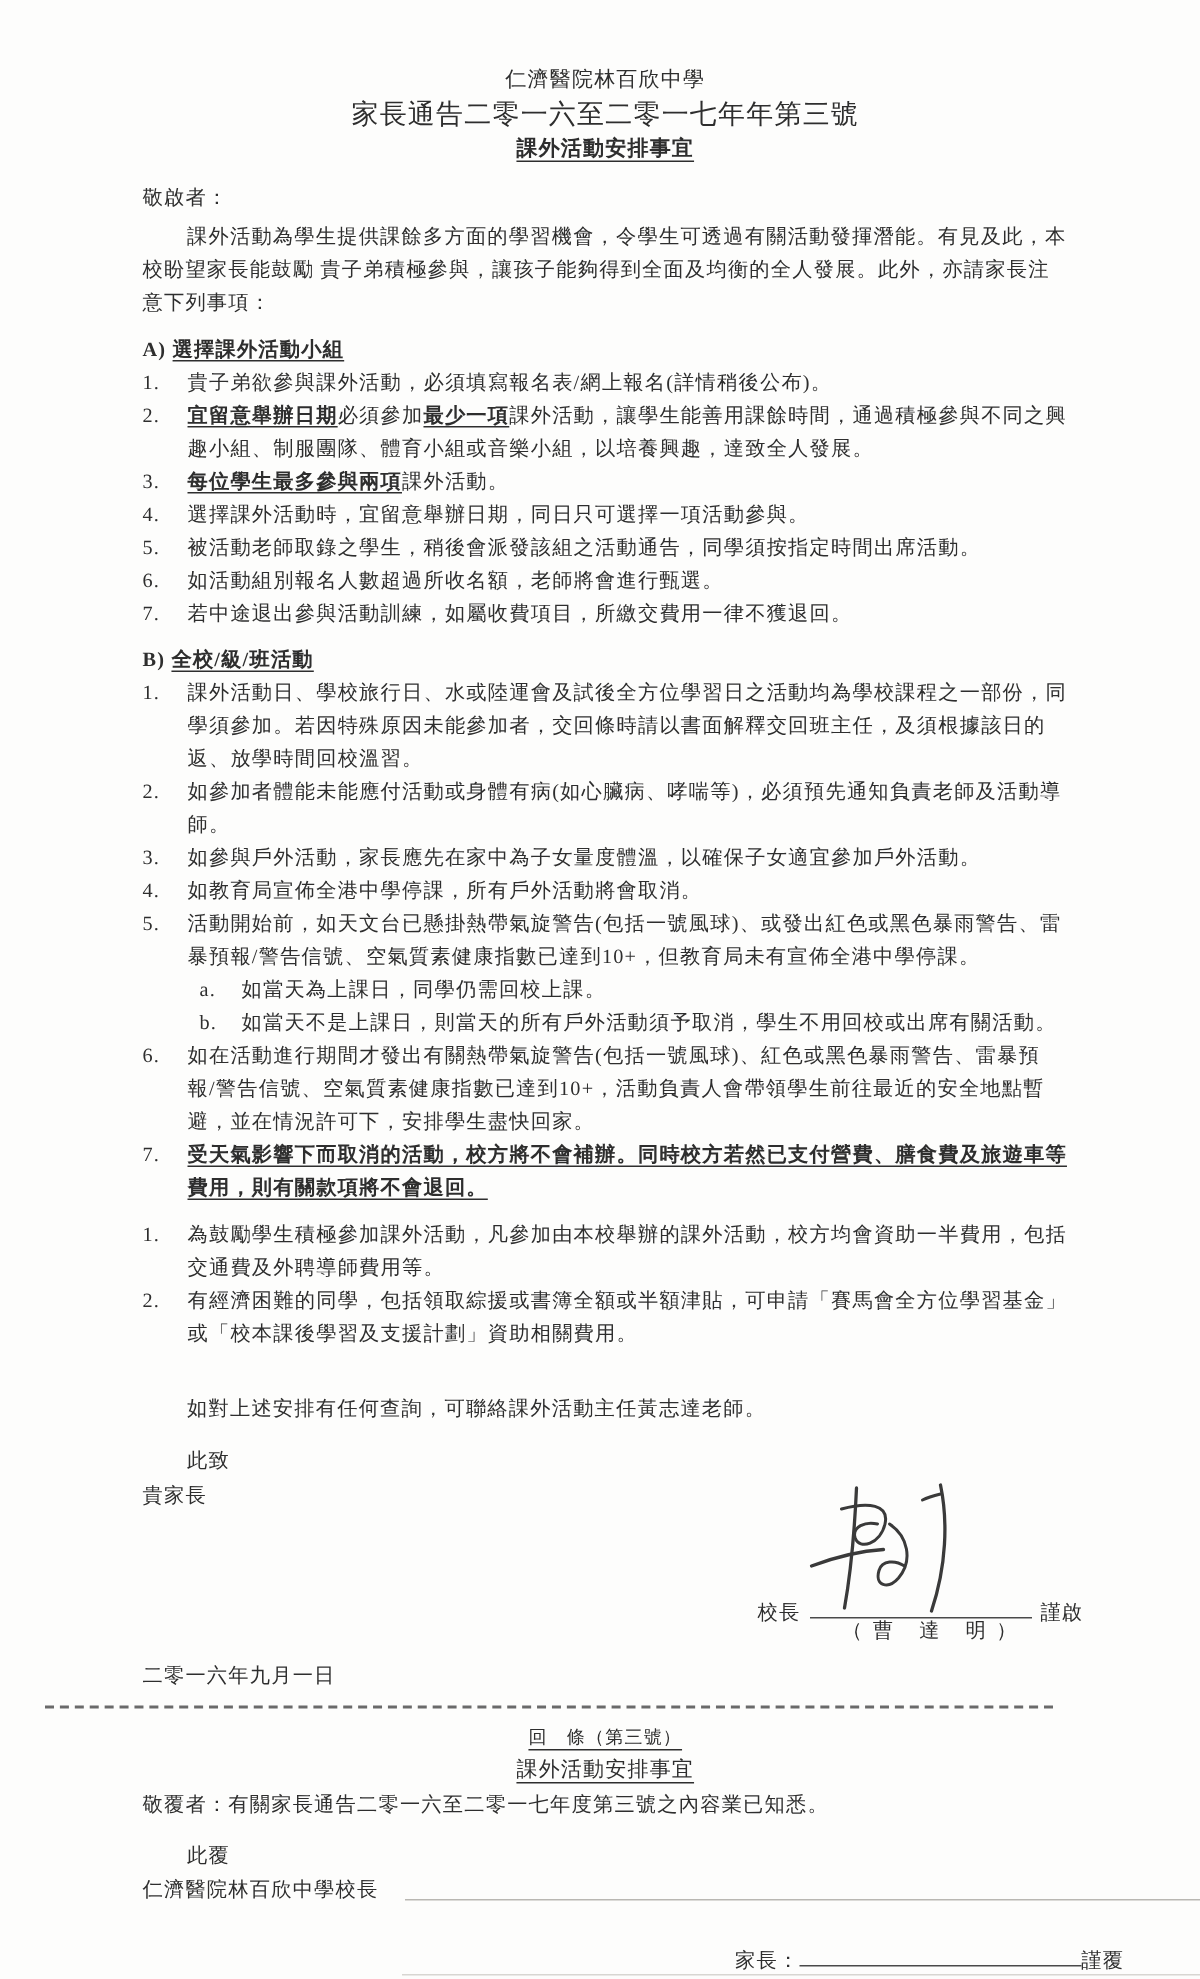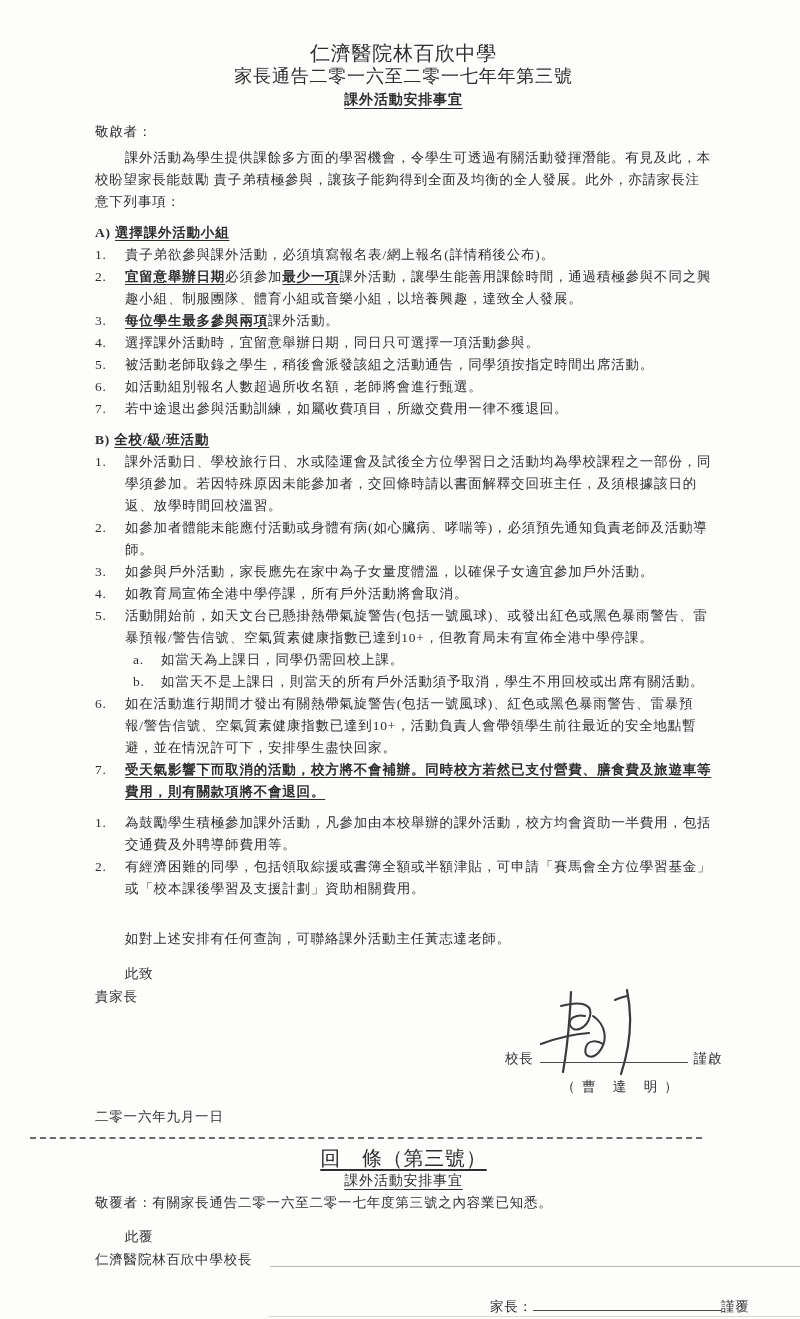--- a/index.html
+++ b/index.html
@@ -12,21 +12,21 @@
     font-size: 13.5px;
     line-height: 22px;
     letter-spacing: 0.8px;
     overflow: hidden;
     position: relative;
   }
   .page { padding: 42px 88px 0 95px; }
 
   
   .doc-header { text-align: center; line-height: 23px; }
-  .school-name { font-size: 20px; }
+  .school-name { font-size: 14px; }
   .notice-line { font-size: 18px; }
   .subject { font-size: 14px; font-weight: bold; text-decoration: underline; text-underline-offset: 4px; }
 
   .salutation { margin-top: 10px; }
   .intro { margin-top: 4px; text-indent: 2.2em; }
 
   
   .section { margin-top: 9px; }
   .sec-head { font-weight: bold; }
   .sec-title { text-decoration: underline; text-underline-offset: 3px; }
@@ -36,31 +36,31 @@
   .item.sub { padding-left: 38px; }
   .item.sub .num { width: 28px; flex: 0 0 28px; }
   .em { font-weight: bold; text-decoration: underline; text-underline-offset: 3px; }
 
   .closing-contact { margin-top: 28px; text-indent: 2.2em; }
   .letter-close { margin-top: 13px; text-indent: 2.2em; }
   .recipient { margin-top: 1px; }
 
   
   .sig-block { position: relative; height: 96px; }
-  .sig-row { position: absolute; left: 410px; bottom: 34px; white-space: nowrap; }
+  .sig-row { position: absolute; left: 410px; bottom: 18px; white-space: nowrap; }
   .sig-line { display: inline-block; width: 148px; border-bottom: 1px solid #4a4a4a; height: 12px; margin: 0 6px; }
   .sig-svg { position: absolute; left: 440px; bottom: 26px; }
   .principal-name { position: absolute; left: 448px; bottom: 6px; width: 160px; text-align: center; letter-spacing: 7px; }
   .letter-date { margin-top: 2px; }
 
   
   .separator { border: 0; border-top: 2px dashed #6a6a6a; margin: 9px 10px 0 -65px; }
 
   
-  .reply-title1 { text-align: center; margin-top: 8px; font-size: 20px; }
+  .reply-title1 { text-align: center; margin-top: 8px; font-size: 12px; }
   .reply-title1 span, .reply-title2 span { text-decoration: underline; text-underline-offset: 4px; }
   .reply-title2 { text-align: center; margin-top: 1px; font-size: 14px; }
   .reply-ack { }
   .reply-close { margin-top: 12px; text-indent: 2.2em; }
   .reply-to { margin-top: 1px; }
 
   .field-line { display: inline-block; border-bottom: 1px solid #4a4a4a; height: 13px; vertical-align: baseline; }
   .parent-row { margin-top: 25px; padding-left: 395px; white-space: nowrap; }
   .parent-row .field-line { width: 188px; }
 

